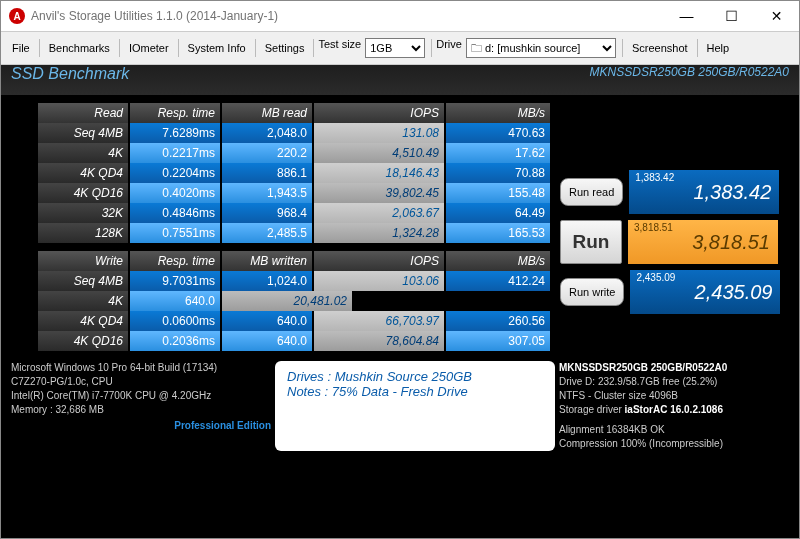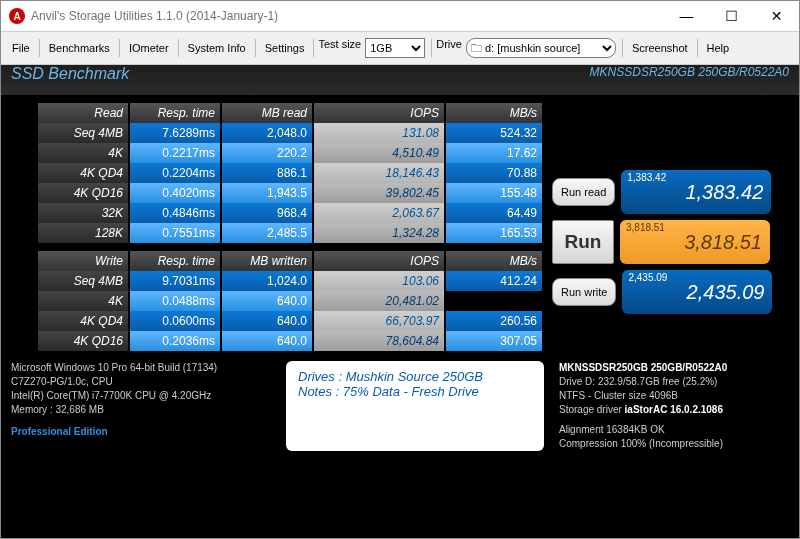--- a/index.html
+++ b/index.html
@@ -19,42 +19,42 @@
 .headerbar .hleft { color: #6bb7e8; font-size: 16px; font-style: italic; font-weight: 500; }
 .headerbar .hright { color: #6bb7e8; font-size: 12px; font-style: italic; }
 .content { flex: 1; background: #000; padding: 8px 10px 6px 10px; display: flex; flex-direction: column; gap: 6px; }
 .grid-row { display: flex; gap: 2px; }
 .cell { height: 20px; display: flex; align-items: center; justify-content: flex-end; padding: 0 5px; font-size: 12px; color: #fff; overflow: hidden; }
 .hdr { background: linear-gradient(#555,#333); font-style: italic; }
 .c-label { width: 90px; justify-content: flex-end; font-style: italic; }
 .c-resp { width: 90px; }
 .c-mb { width: 90px; }
 .c-iops { width: 130px; }
-.c-mbs { width: 96px; }
+.c-mbs { width: 104px; }
 .rowlabel { background: linear-gradient(#444,#2a2a2a); }
 .blue { background: linear-gradient(#0a7ad6,#0a5caa); }
 .lblue { background: linear-gradient(#5fb7ff,#2a8fe0); }
 .grey { background: linear-gradient(#cfcfcf,#b5b5b5); color: #005599; font-style: italic; }
 .dkgrey { background: linear-gradient(#bcbcbc,#9c9c9c); color: #003d77; font-style: italic; }
 .tables-and-buttons { display: flex; gap: 10px; }
 .tables { display: flex; flex-direction: column; gap: 4px; margin-left: 27px; }
 .side { width: 250px; display: flex; flex-direction: column; justify-content: center; gap: 6px; padding-top: 30px; }
 .side-row { display: flex; gap: 6px; align-items: center; }
 .runbtn { background: linear-gradient(#f7f7f7,#dcdcdc); border: 1px solid #888; height: 28px; padding: 0 8px; font-size: 11px; border-radius: 8px; cursor: pointer; display: flex; align-items: center; justify-content: center; min-width: 62px; }
 .bigrun { background: linear-gradient(#f7f7f7,#d5d5d5); border: 1px solid #888; width: 62px; height: 44px; font-size: 19px; font-weight: bold; color: #333; border-radius: 2px; cursor: pointer; display: flex; align-items: center; justify-content: center; }
-.scorebox { position: relative; width: 150px; height: 44px; border-radius: 6px; display: flex; flex-direction: column; align-items: flex-end; justify-content: center; padding: 2px 8px; }
+.scorebox { position: relative; width: 150px; height: 44px; border-radius: 0; display: flex; flex-direction: column; align-items: flex-end; justify-content: center; padding: 2px 8px; }
 .scorebox.blue { background: linear-gradient(#0a6bc0,#044a8a); }
 .scorebox.orange { background: linear-gradient(#ffb547,#f09826); }
 .scorebox .small { font-size: 10px; position: absolute; top: 2px; left: 6px; color: #fff; }
 .scorebox .big { font-size: 20px; color: #fff; font-style: italic; font-weight: 500; }
 .scorebox.orange .small { color: #5a3b00; }
 .scorebox.orange .big { color: #5a3b00; }
-.footer { display: flex; gap: 15px; margin-top: 4px; }
+.footer { display: flex; gap: 4px; margin-top: 4px; }
 .sysinfo { width: 260px; font-size: 10px; color: #ccc; line-height: 14px; }
-.sysinfo .pro { color: #2a8fe0; font-weight: bold; margin-top: 8px; }
+.sysinfo .pro { color: #2a8fe0; font-weight: bold; margin-top: 2px; text-align: right; }
 .notes { flex: 1; background: #fff; border-radius: 6px; padding: 8px 12px; display: flex; flex-direction: column; }
 .notes .nline { color: #0a5caa; font-size: 13px; font-style: italic; }
 .driveinfo { width: 230px; font-size: 10px; color: #ccc; line-height: 14px; text-align: left; }
 .driveinfo .b { color: #fff; font-weight: bold; }
 </style>
 </head>
 <body>
 
 <div class="window">
   <div class="titlebar">
@@ -75,21 +75,21 @@
     <div class="menuitem">IOmeter</div>
       <div class="sep"></div>
     <div class="menuitem">System Info</div>
       <div class="sep"></div>
     <div class="menuitem">Settings</div>
       <div class="sep"></div>
     <label>Test size</label>
     <select style="width:60px;"><option>1GB</option></select>
     <div class="sep" style="margin-left:6px;"></div>
     <label>Drive</label>
-    <select style="width:150px;border-radius:9px;"><option>🗀 d: [mushkin source]</option></select>
+    <select style="width:150px;"><option>🗀 d: [mushkin source]</option></select>
     <div class="sep" style="margin-left:6px;"></div>
     <div class="menuitem">Screenshot</div>
       <div class="sep"></div>
     <div class="menuitem">Help</div>
   </div>
 
   <div class="headerbar">
     <div class="hleft">SSD Benchmark</div>
     <div class="hright">MKNSSDSR250GB 250GB/R0522A0</div>
   </div>
@@ -105,21 +105,21 @@
             <div class="cell hdr c-mb">MB read</div>
             <div class="cell hdr c-iops">IOPS</div>
             <div class="cell hdr c-mbs">MB/s</div>
           </div>
           <div id="read-rows">
               <div class="grid-row">
                 <div class="cell rowlabel c-label">Seq 4MB</div>
                 <div class="cell blue c-resp">7.6289ms</div>
                 <div class="cell blue c-mb">2,048.0</div>
                 <div class="cell grey c-iops">131.08</div>
-                <div class="cell blue c-mbs">524.32</div>
+                <div class="cell blue c-mbs">470.63</div>
               </div>
               <div class="grid-row">
                 <div class="cell rowlabel c-label">4K</div>
                 <div class="cell lblue c-resp">0.2217ms</div>
                 <div class="cell lblue c-mb">220.2</div>
                 <div class="cell dkgrey c-iops">4,510.49</div>
                 <div class="cell lblue c-mbs">17.62</div>
               </div>
               <div class="grid-row">
                 <div class="cell rowlabel c-label">4K QD4</div>
@@ -163,21 +163,20 @@
           <div id="write-rows">
               <div class="grid-row">
                 <div class="cell rowlabel c-label">Seq 4MB</div>
                 <div class="cell blue c-resp">9.7031ms</div>
                 <div class="cell blue c-mb">1,024.0</div>
                 <div class="cell grey c-iops">103.06</div>
                 <div class="cell blue c-mbs">412.24</div>
               </div>
               <div class="grid-row">
                 <div class="cell rowlabel c-label">4K</div>
-                <div class="cell lblue c-resp">0.0488ms</div>
                 <div class="cell lblue c-mb">640.0</div>
                 <div class="cell dkgrey c-iops">20,481.02</div>
               </div>
               <div class="grid-row">
                 <div class="cell rowlabel c-label">4K QD4</div>
                 <div class="cell blue c-resp">0.0600ms</div>
                 <div class="cell blue c-mb">640.0</div>
                 <div class="cell grey c-iops">66,703.97</div>
                 <div class="cell blue c-mbs">260.56</div>
               </div>

